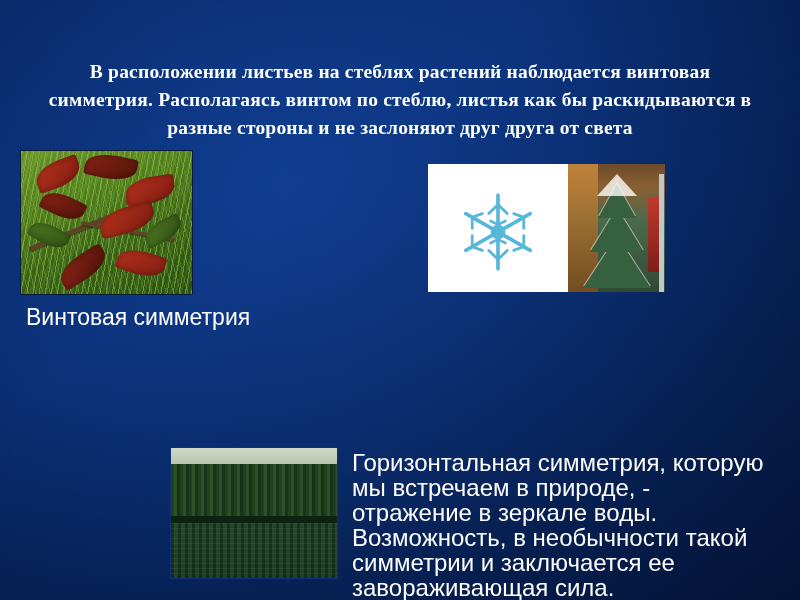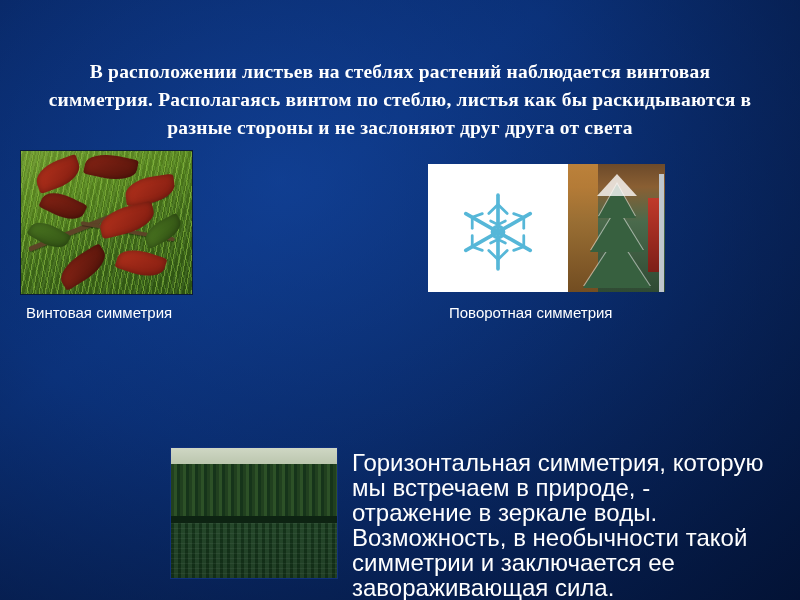--- a/index.html
+++ b/index.html
@@ -37,21 +37,21 @@
     font-size: 19.5px;
     line-height: 28px;
     letter-spacing: 0.2px;
     z-index: 5;
   }
 
   
   .caption {
     position: absolute;
     color: #ffffff;
-    font-size: 15px;
+    font-size: 23px;
     font-family: "Liberation Sans", sans-serif;
     z-index: 5;
     white-space: nowrap;
   }
   #cap-screw { left: 26px; top: 304px; }
   #cap-rot  { left: 449px; top: 304px; }
 
   
   .pic {
     position: absolute;
@@ -246,21 +246,20 @@
       <div class="fir-layer" style="bottom:4px; border-left-width:34px; border-right-width:34px; border-bottom-width:52px;"></div>
       <div class="fir-layer" style="bottom:40px; border-left-width:27px; border-right-width:27px; border-bottom-width:44px;"></div>
       <div class="fir-layer" style="bottom:74px; border-left-width:19px; border-right-width:19px; border-bottom-width:34px;"></div>
       <div class="snow-cap" style="bottom:96px;"></div>
       <div class="red-strip"></div>
       <div class="post"></div>
     </div>
   </div>
 
   <div class="caption" id="cap-screw">Винтовая симметрия</div>
-  <div class="caption" id="cap-rot">Поворотная симметрия</div>
 
   <div class="pic" id="pic-forest">
     <div class="forest-sky"></div>
     <div class="forest-trees"></div>
     <div class="forest-band"></div>
     <div class="forest-water"></div>
   </div>
 
   <div id="body-text">Горизонтальная симметрия, которую мы встречаем в природе, - отражение в зеркале воды. Возможность, в необычности такой симметрии и заключается ее завораживающая сила.</div>
 

